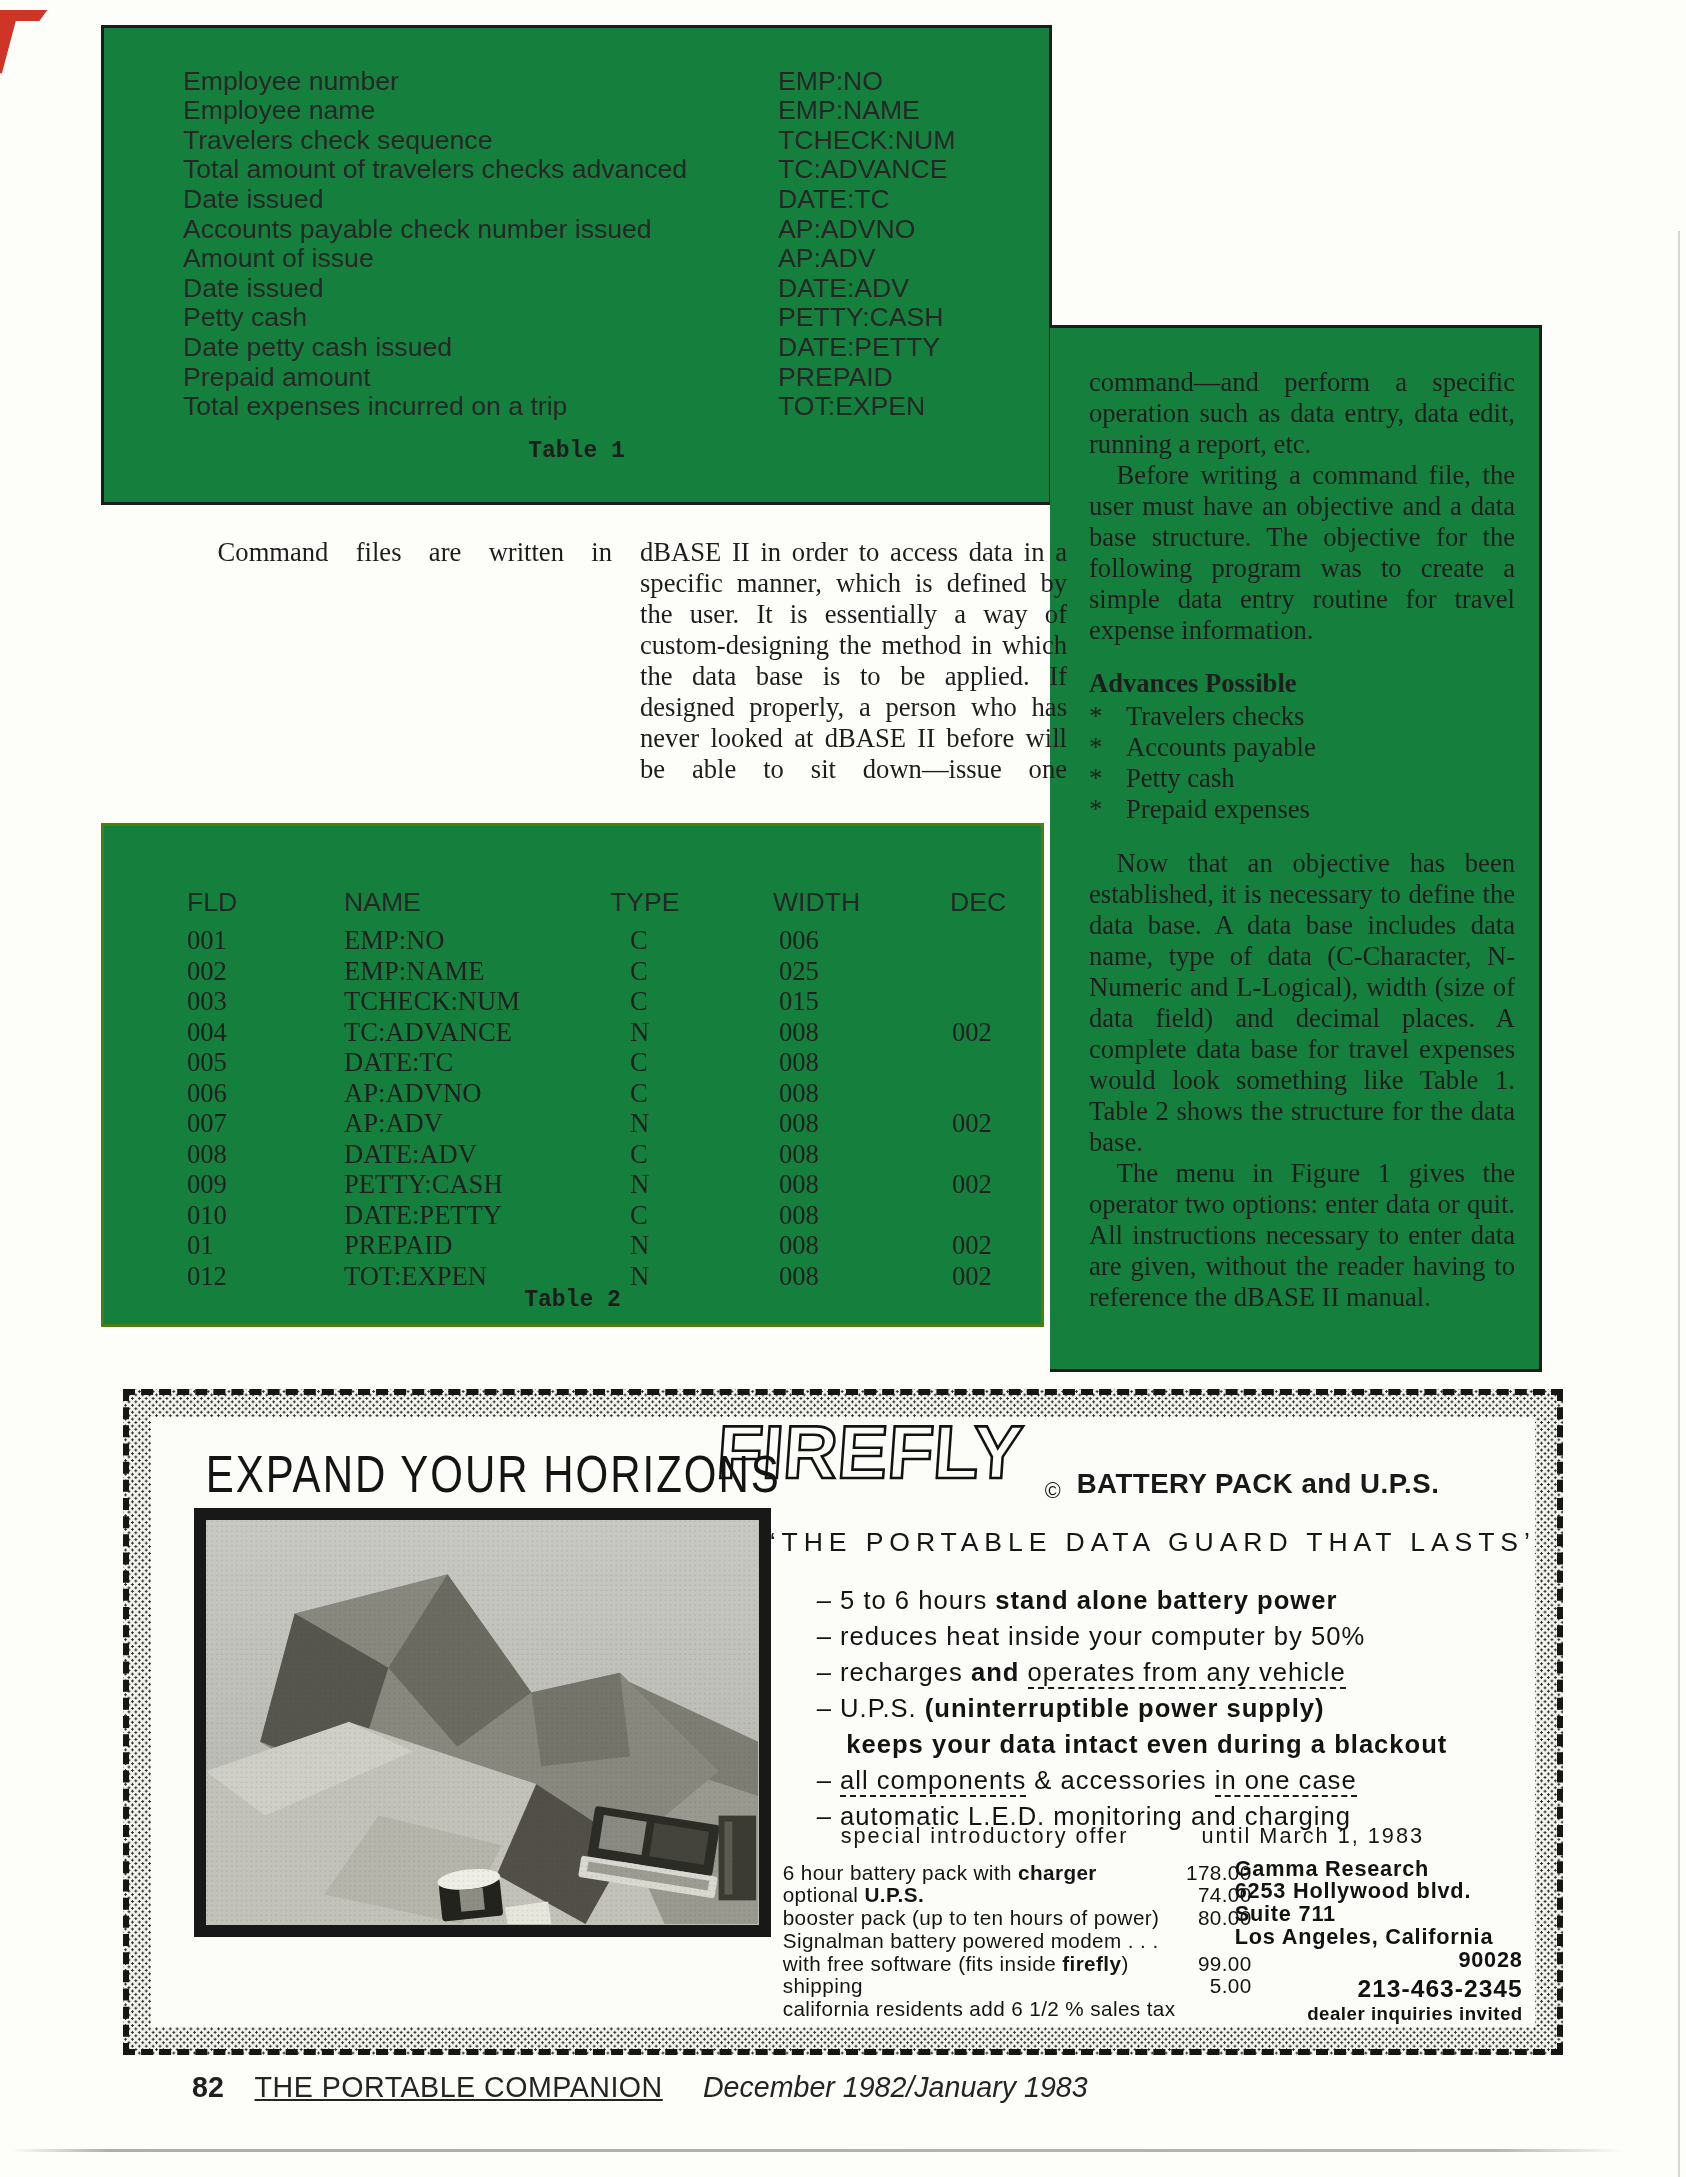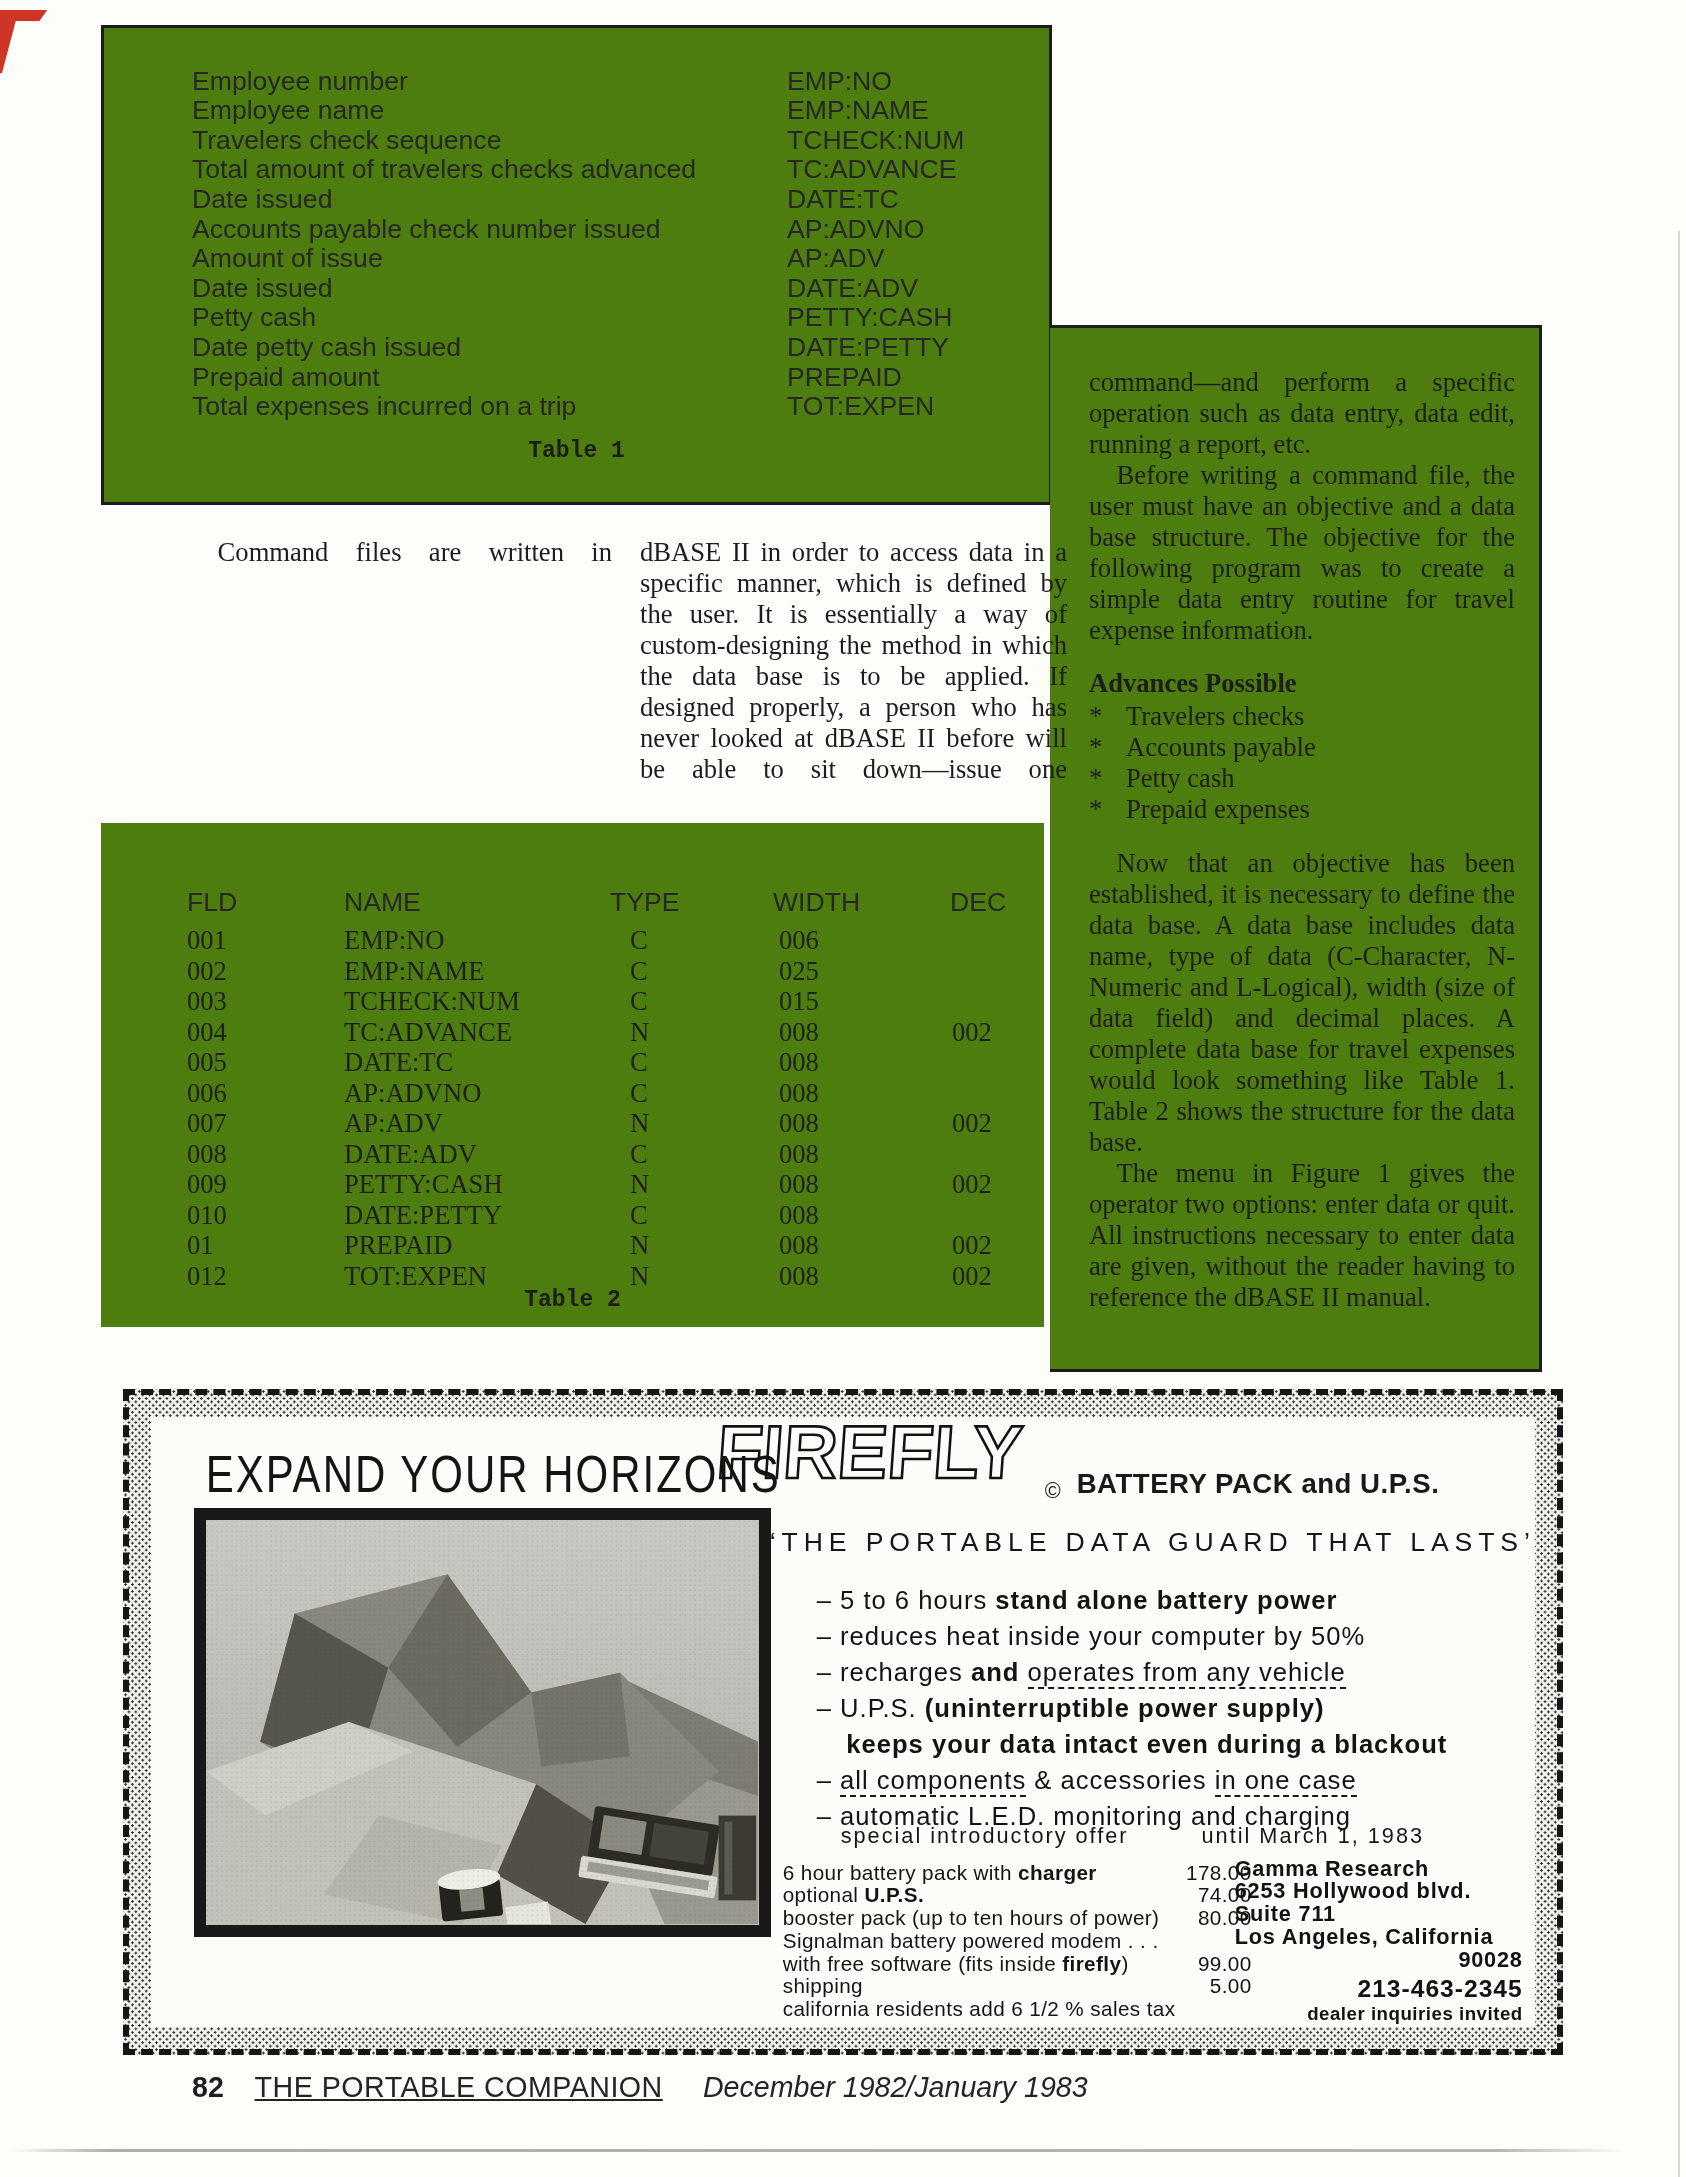--- a/index.html
+++ b/index.html
@@ -4,21 +4,21 @@
 <style>
   html,body{margin:0;padding:0;background:#e8e8e4;}
   #page{position:relative;width:1686px;height:2177px;background:#fdfdf9;overflow:hidden;
         font-family:"Liberation Serif",serif;color:#1f1f1f;}
   [data-name]{box-sizing:border-box;}
   .b{font-weight:bold;}
   .du{border-bottom:2px dashed #1a1a1a;padding-bottom:1px;}
   .ind{padding-left:29.6px;}
 
   
-  .box{position:absolute;background:#4d7c0f;padding-left:9px;}
+  .box{position:absolute;background:#15803d;}
   #table1-box{left:101px;top:24.6px;width:951px;height:480px;border:3px solid #1c1c1c;}
   #col3-box{left:1050px;top:325px;width:492px;height:1047px;
             border-top:3px solid #1c1c1c;border-right:3px solid #1c1c1c;border-bottom:3px solid #1c1c1c;}
   #table2-box{left:101px;top:823px;width:943px;height:504px;border:3px solid #4d7c0f;}
 
   
   #t1-rows{margin-top:39px;font-family:"Liberation Sans",sans-serif;font-size:26.6px;color:#262626;}
   .t1-row{position:relative;height:29.6px;line-height:29.6px;}
   .t1-label{position:absolute;left:79px;white-space:nowrap;}
   .t1-code{position:absolute;left:674px;white-space:nowrap;}

